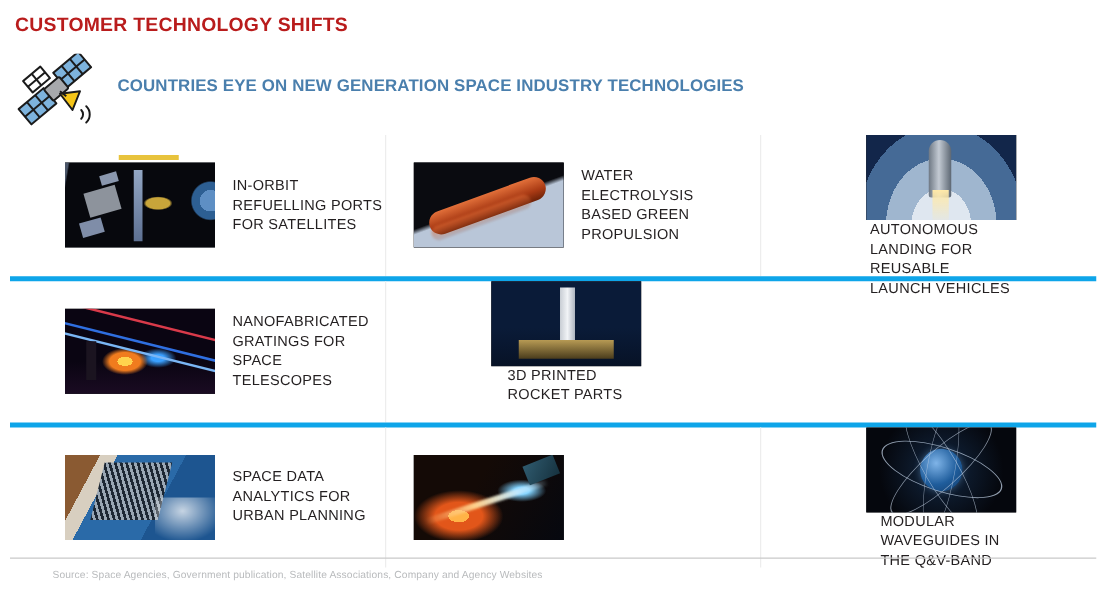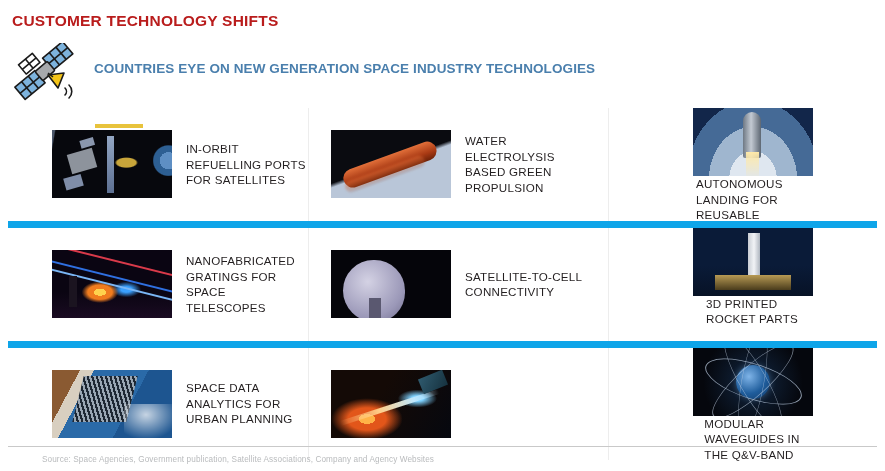--- a/index.html
+++ b/index.html
@@ -75,21 +75,21 @@
 
   .row {
     position: relative;
     width: 100%;
     height: 112.5px;
     display: flex;
   }
   .row.r2 { height: 113px; }
   .row.r3 { height: 112px; }
 
-  .row + .row { border-top: 7px solid #0ea5e9; }
+  .row + .row { border-top: 4px solid #0ea5e9; }
 
   .cell {
     position: relative;
     display: flex;
     align-items: center;
     box-sizing: border-box;
   }
   .cell.c1 { width: 300px; }
   .cell.c2 { width: 300px; border-left: 1px solid #ededed; }
   .cell.c3 { width: 269px; border-left: 1px solid #ededed; flex-direction: column; }
@@ -437,27 +437,20 @@
   <div class="row r2">
     <div class="cell c1">
       <div class="thumb">
           <div class="thumb-art art-grating"></div>
         </div>
       <div class="label">NANOFABRICATED
 GRATINGS FOR
 SPACE
 TELESCOPES</div>
     </div>
-    <div class="cell c2">
-      <div class="thumb">
-          <div class="thumb-art art-dish"></div>
-        </div>
-      <div class="label">SATELLITE-TO-CELL
-CONNECTIVITY</div>
-    </div>
     <div class="cell c3">
       <div class="thumb">
           <div class="thumb-art art-3dprint"></div>
         </div>
       <div class="label">3D PRINTED
 ROCKET PARTS</div>
     </div>
   </div>
 
   <div class="row r3">

